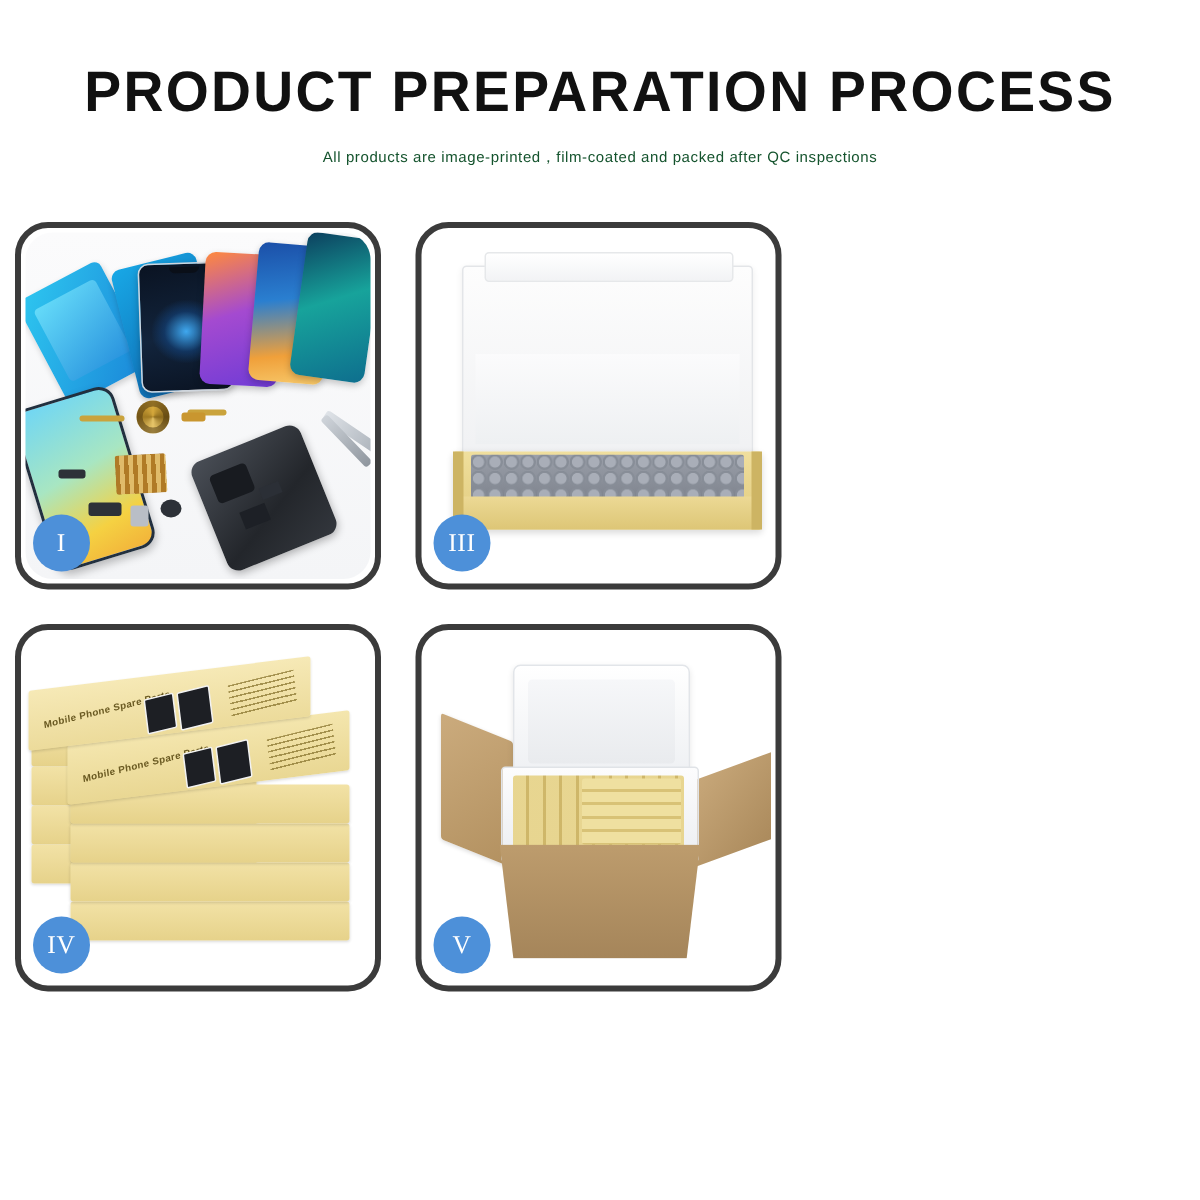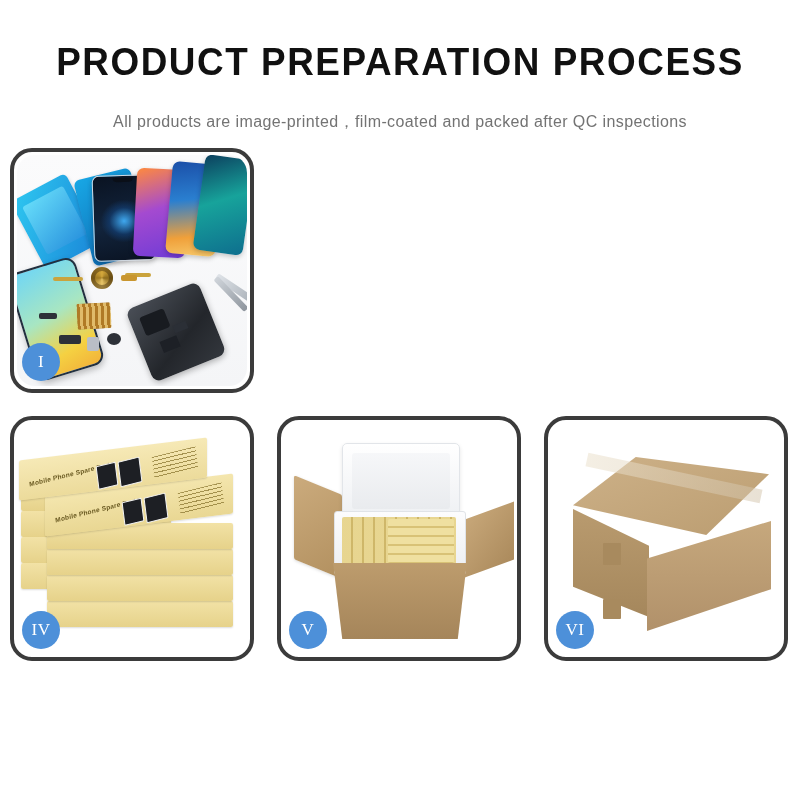--- a/index.html
+++ b/index.html
@@ -11,22 +11,22 @@
   .page{position:relative;width:800px;height:800px;}
 
   
   .header{position:absolute;left:0;top:0;width:800px;text-align:center;}
   .title{
     font-size:38px;font-weight:600;color:#111111;letter-spacing:1.6px;
     margin:0;padding-top:40px;line-height:44px;white-space:nowrap;
     transform:scaleX(0.97);transform-origin:center;
   }
   .subtitle{
-    font-size:16px;font-weight:400;color:#737373;letter-spacing:.4px;
-    margin:16px;padding-top:12px;line-height:20px;white-space:nowrap;
+    font-size:10px;font-weight:400;color:#14532d;letter-spacing:.4px;
+    margin:0;padding-top:12px;line-height:20px;white-space:nowrap;
   }
 
   
   .grid{position:absolute;left:10px;top:148px;width:780px;}
   .row{display:flex;gap:23px;margin-bottom:23px;}
   .panel{
     position:relative;width:244px;height:245px;
     border:4px solid #3b3b3b;border-radius:22px;background:#ffffff;
     box-sizing:border-box;
   }
@@ -240,20 +240,31 @@
           <div class="chip" style="left:90px;top:178px;width:14px;height:12px;border-radius:50%;"></div>
           <div class="chip gold" style="left:104px;top:120px;width:16px;height:6px;"></div>
           <div class="chip" style="left:22px;top:158px;width:18px;height:6px;"></div>
           <div class="tweez"></div>
           <div class="tweez2"></div>
         </div>
         <div class="badge">I</div>
       </div>
 
 
+      <div class="panel">
+        <div class="panel-media p3">
+          <div class="lid3"></div>
+          <div class="tray3"></div>
+          <div class="bubble3"></div>
+          <div class="tray3-front"></div>
+          <div class="tray3-l"></div>
+          <div class="tray3-r"></div>
+        </div>
+        <div class="badge">III</div>
+      </div>
 
     </div>
 
     <div class="row">
 
       <div class="panel">
         <div class="panel-media p4">
           <div class="stack">
 
             <div class="sbox" style="left:4px;top:62px;width:150px;height:26px;"></div>
@@ -295,29 +306,18 @@
           <div class="flapR"></div>
           <div class="foamlid"></div>
           <div class="foam"></div>
           <div class="ybars"></div>
           <div class="ybars2"></div>
           <div class="cartonFront"></div>
         </div>
         <div class="badge">V</div>
       </div>
 
-      <div class="panel">
-        <div class="panel-media p6">
-          <div class="c6-top"></div>
-          <div class="c6-tape"></div>
-          <div class="c6-left"></div>
-          <div class="c6-right"></div>
-          <div class="c6-tab c6-tab1"></div>
-          <div class="c6-tab c6-tab2"></div>
-        </div>
-        <div class="badge">VI</div>
-      </div>
 
     </div>
   </div>
 
   <div class="spacer"></div>
 </div>
 
 </body></html>

